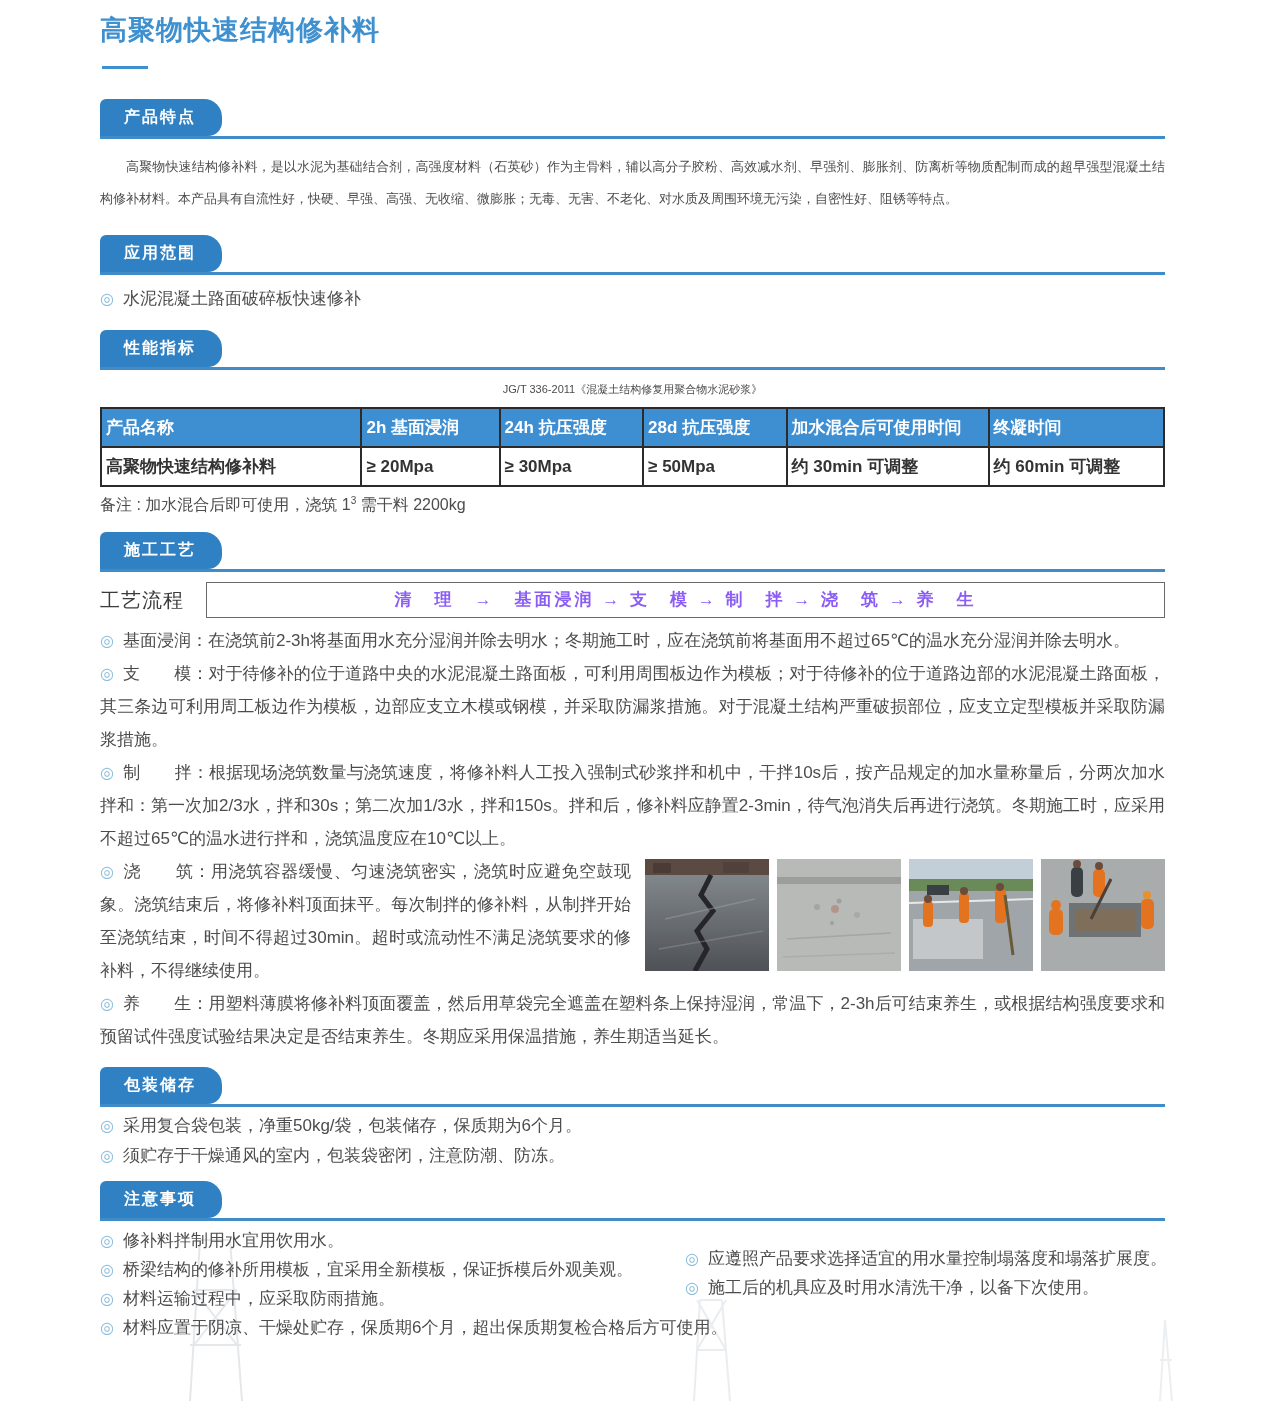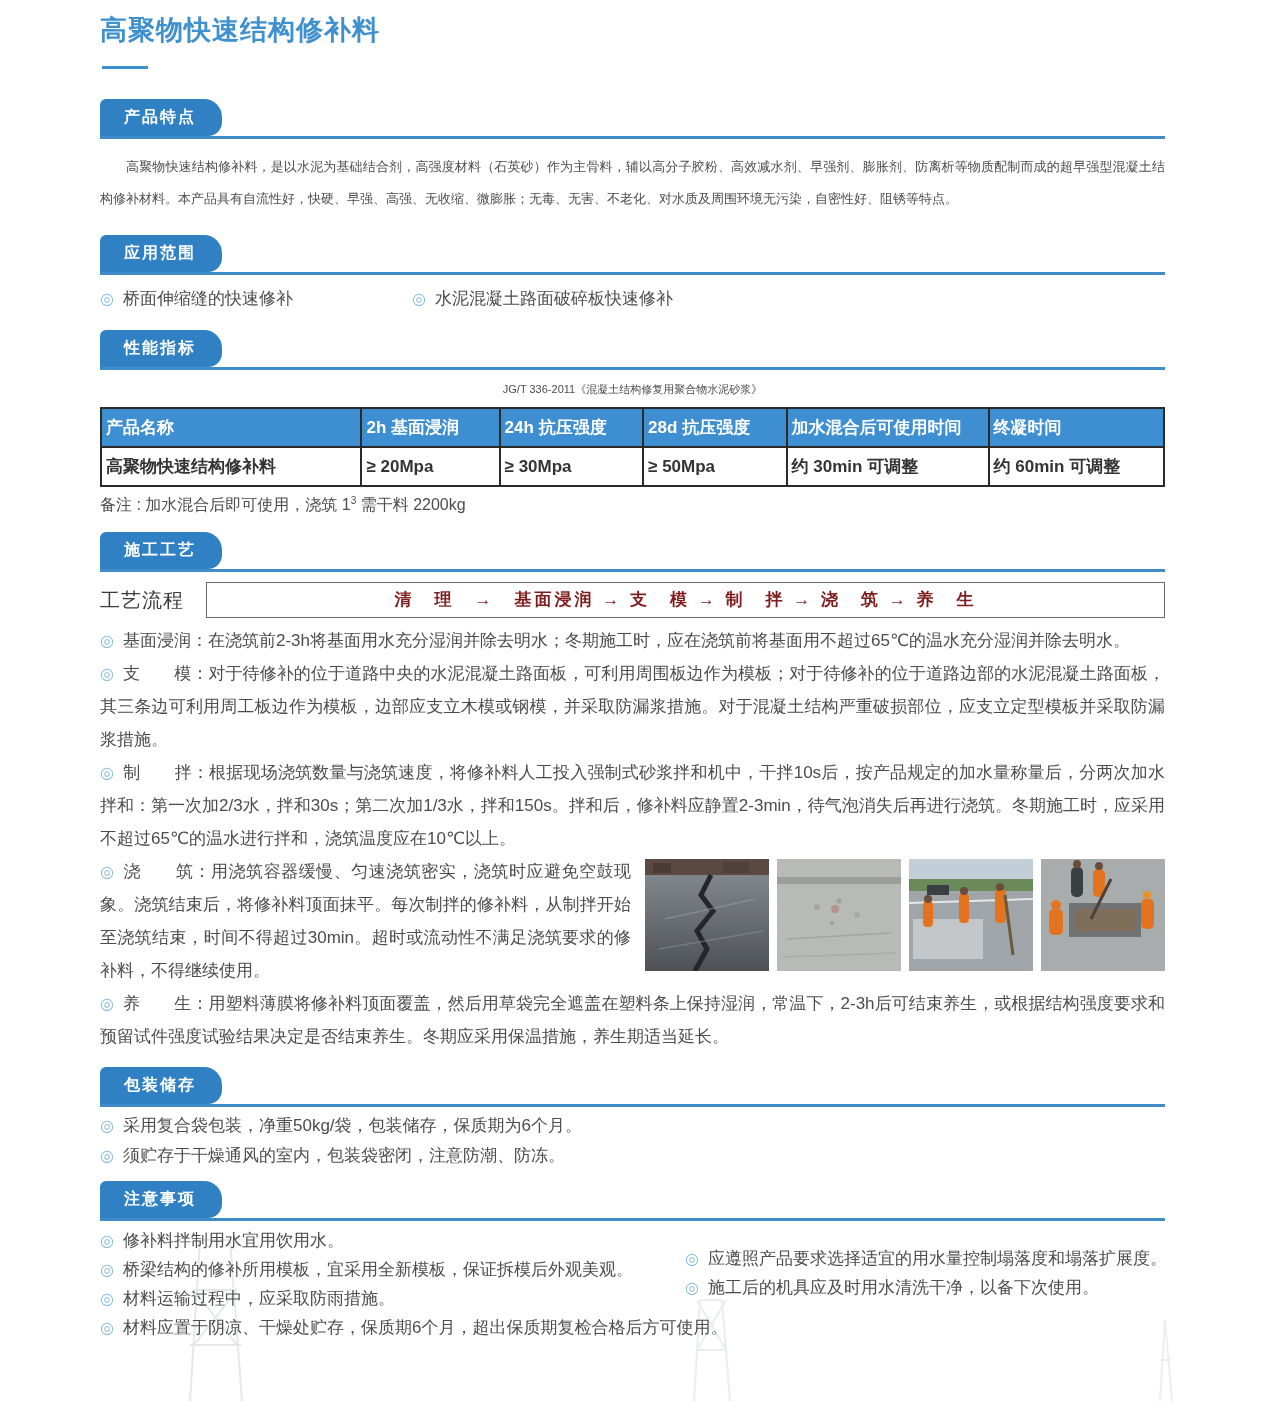--- a/index.html
+++ b/index.html
@@ -42,21 +42,21 @@
   table.perf th { background:#3e8ed2; color:#fff; font-weight:600; }
   table.perf td { color:#333; font-weight:600; background:#fff; }
   .c0{width:24.5%}.c1{width:13%}.c2{width:13.5%}.c3{width:13.5%}.c4{width:19%}.c5{width:16.5%}
 
   .note-line { margin-top:8px; font-size:16px; color:#4c4c4c; }
   .note-line sup { font-size:10px; }
 
   .flow-row { display:flex; align-items:center; gap:22px; margin-top:10px; }
   .flow-label { font-size:20px; color:#3b3b3b; white-space:nowrap; letter-spacing:1px; }
   .flow-box { flex:1; border:1.5px solid #6a6a6a; background:#fff; text-align:center;
-              padding:5px 0 6px; font-size:17px; font-weight:bold; color:#7f1d1d; letter-spacing:3px; }
+              padding:5px 0 6px; font-size:17px; font-weight:bold; color:#8b5cf6; letter-spacing:3px; }
 
   .steps { margin-top:6px; }
   .step { font-size:17px; line-height:33px; text-align:justify; color:#4c4c4c; }
   .photos { float:right; width:520px; display:flex; gap:8px; margin:4px 0 6px 14px; }
   .photo { width:124px; height:112px; overflow:hidden; }
   .photo svg { display:block; width:124px; height:112px; }
   .clear { clear:right; }
 
   .list-item { font-size:17px; margin-top:8px; line-height:22px; }
   .list-item.first { margin-top:8px; }
@@ -93,23 +93,20 @@
         <span class="badge">产品特点</span>
       </div>
       <p class="features-body">高聚物快速结构修补料，是以水泥为基础结合剂，高强度材料（石英砂）作为主骨料，辅以高分子胶粉、高效减水剂、早强剂、膨胀剂、防离析等物质配制而成的超早强型混凝土结构修补材料。本产品具有自流性好，快硬、早强、高强、无收缩、微膨胀；无毒、无害、不老化、对水质及周围环境无污染，自密性好、阻锈等特点。</p>
     </section>
 
     <section>
       <div class="sec-head mt-20">
         <span class="badge">应用范围</span>
       </div>
       <div class="app-row">
-        <div class="app-item">
-          <span class="dot">◎</span><span>桥面伸缩缝的快速修补</span>
-        </div>
         <div class="app-item">
           <span class="dot">◎</span><span>水泥混凝土路面破碎板快速修补</span>
         </div>
       </div>
     </section>
 
     <section>
       <div class="sec-head mt-20">
         <span class="badge">性能指标</span>
       </div>

